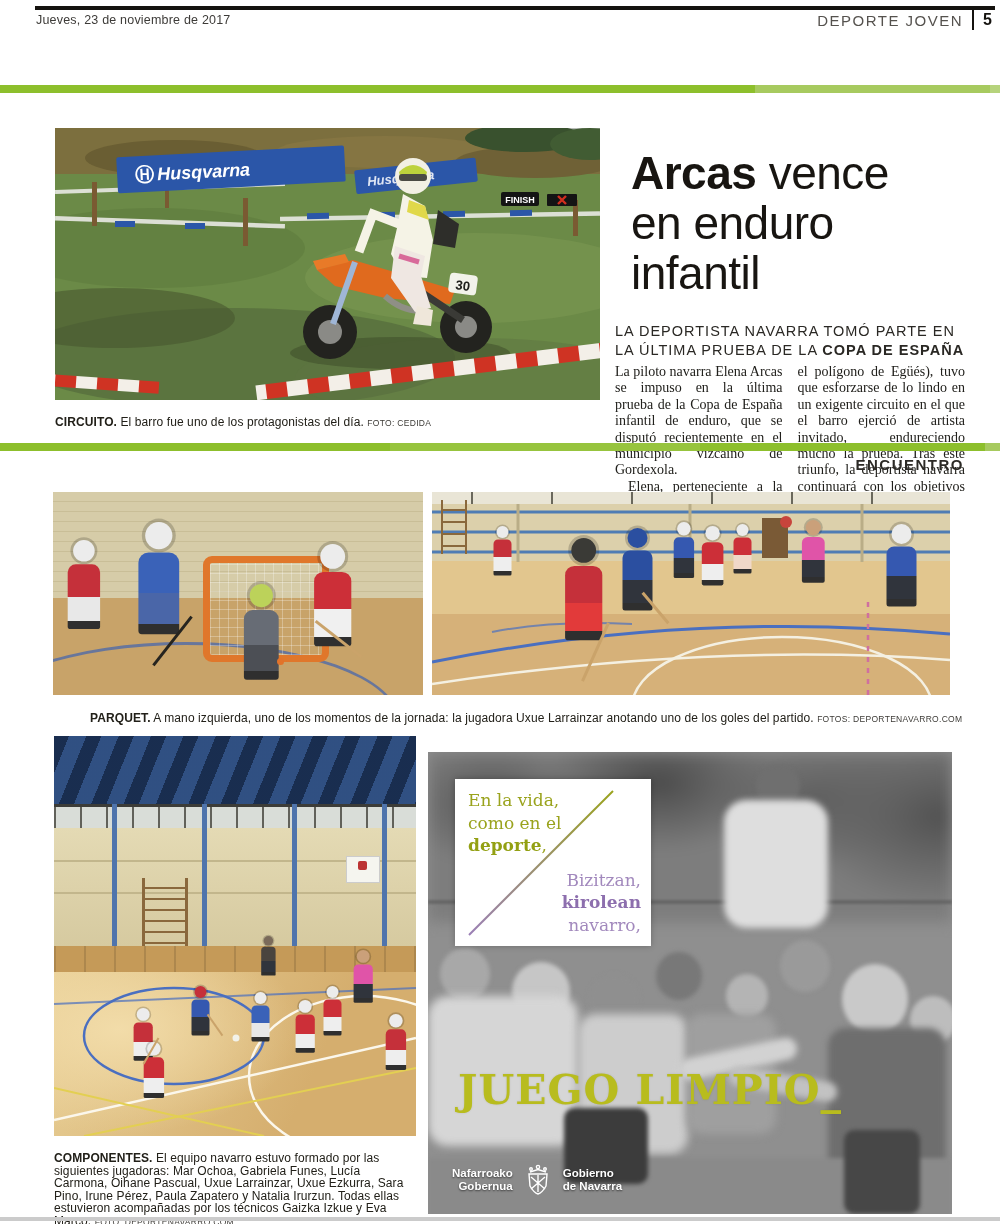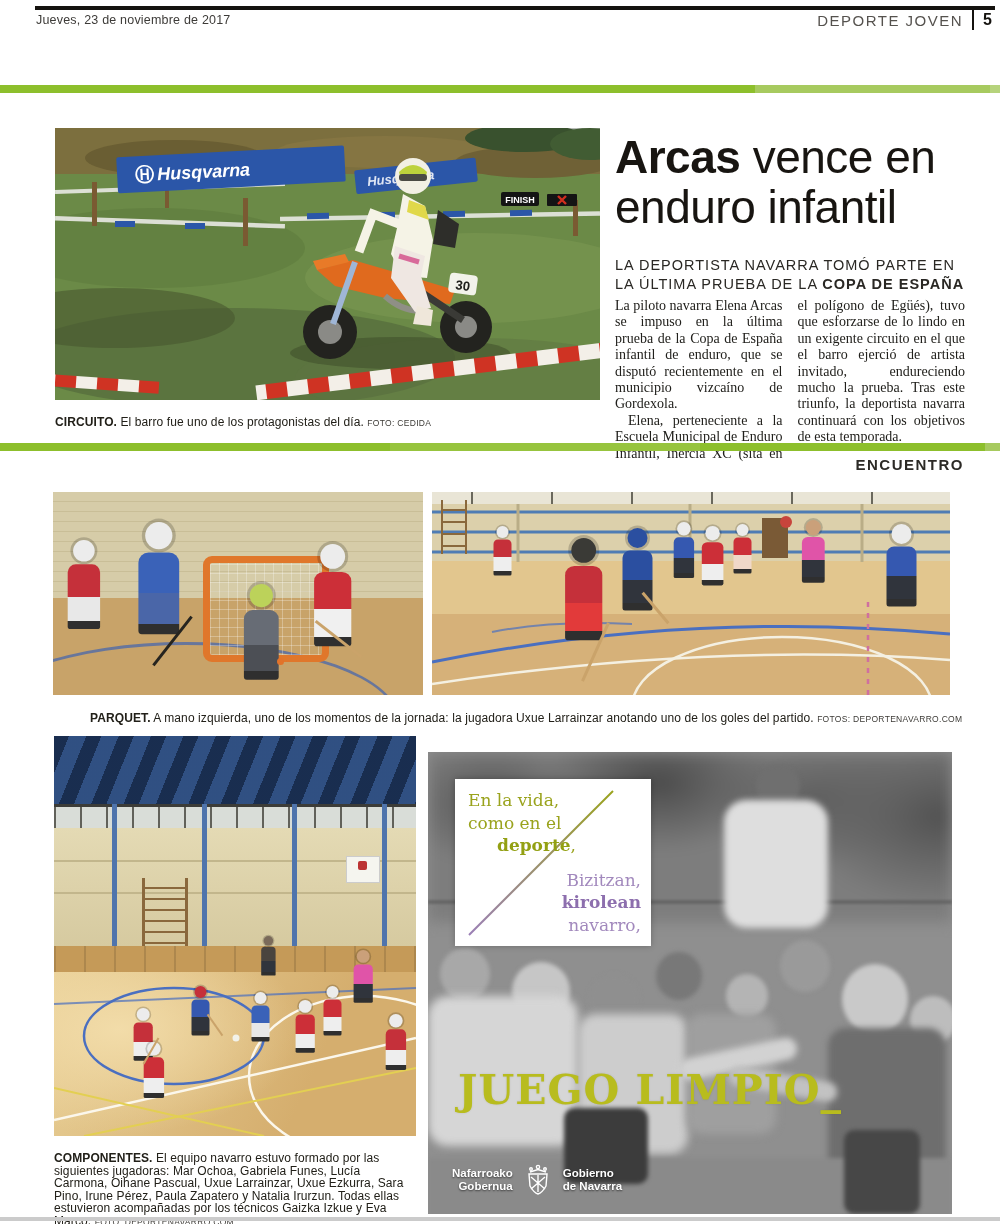--- a/index.html
+++ b/index.html
@@ -20,21 +20,21 @@
   .kicker{position:absolute;right:36px;top:456px;font-size:15px;font-weight:bold;
           letter-spacing:1.5px;color:#2c2a26;}
 
   
   .caption{font-size:12px;line-height:12.6px;color:#222019;letter-spacing:.1px;}
   .cap-b{font-weight:bold;}
   .cap-credit{font-size:8.5px;color:#3c3a36;letter-spacing:.3px;}
 
   
   .artcol{position:absolute;left:615px;top:132px;width:350px;}
-  .headline{margin:0;font-size:46px;line-height:50px;font-weight:400;color:#181511;letter-spacing:-.5px;}
+  .headline{margin:16px;font-size:46px;line-height:50px;font-weight:400;color:#181511;letter-spacing:-.5px;}
   .headline b{font-weight:bold;}
   .deck{margin:24px 0 0 0;font-size:14.5px;line-height:19px;color:#2a2824;letter-spacing:1px;}
   .deck b{font-weight:bold;}
   .abody{margin-top:4px;column-count:2;column-gap:15px;
          font-family:"Liberation Serif",serif;font-size:14px;line-height:16.4px;
          text-align:justify;color:#21201c;}
   .abody p{margin:0;}
   .abody p.indent{text-indent:13px;}
 
   
@@ -97,21 +97,21 @@
   .cap-comp{position:absolute;left:54px;top:1140px;width:362px;}
 
   
   .ad{position:absolute;left:428px;top:752px;width:524px;height:462px;background:#8f8f8f;overflow:hidden;}
   .blob{position:absolute;border-radius:50%;}
   .ad-rect{position:absolute;}
   .ad-box{position:absolute;left:27px;top:27px;width:168px;height:167px;background:#fff;
       box-shadow:0 0 6px rgba(0,0,0,.25);padding-left:28px;}
   .ad-es{position:absolute;left:13px;top:10px;font-family:"DejaVu Serif",serif;
       font-size:17px;line-height:22.5px;color:#9aa31d;}
-  .ad-es b{color:#93a013;margin-left:29px;}
+  .ad-es b{color:#93a013;}
   .ad-eu{position:absolute;right:10px;bottom:10px;text-align:right;font-family:"DejaVu Serif",serif;
       font-size:17px;line-height:22.5px;color:#a289bd;}
   .ad-eu b{color:#8d6fae;}
   .ad-diag{position:absolute;left:0;top:0;}
   .slogan1{position:absolute;left:30px;top:314px;font-family:"DejaVu Serif",serif;font-weight:bold;
       font-size:41px;letter-spacing:1px;color:#b8bc1e;text-shadow:0 0 2px rgba(60,60,0,.15);}
   .slogan2{position:absolute;right:4px;top:345px;font-family:"DejaVu Serif",serif;font-weight:bold;
       font-size:43px;letter-spacing:1px;color:#b3a0d0;}
   .ad-logo{position:absolute;left:24px;top:412px;display:flex;align-items:center;gap:12px;
       color:#fff;font-size:11.5px;font-weight:bold;line-height:13px;

